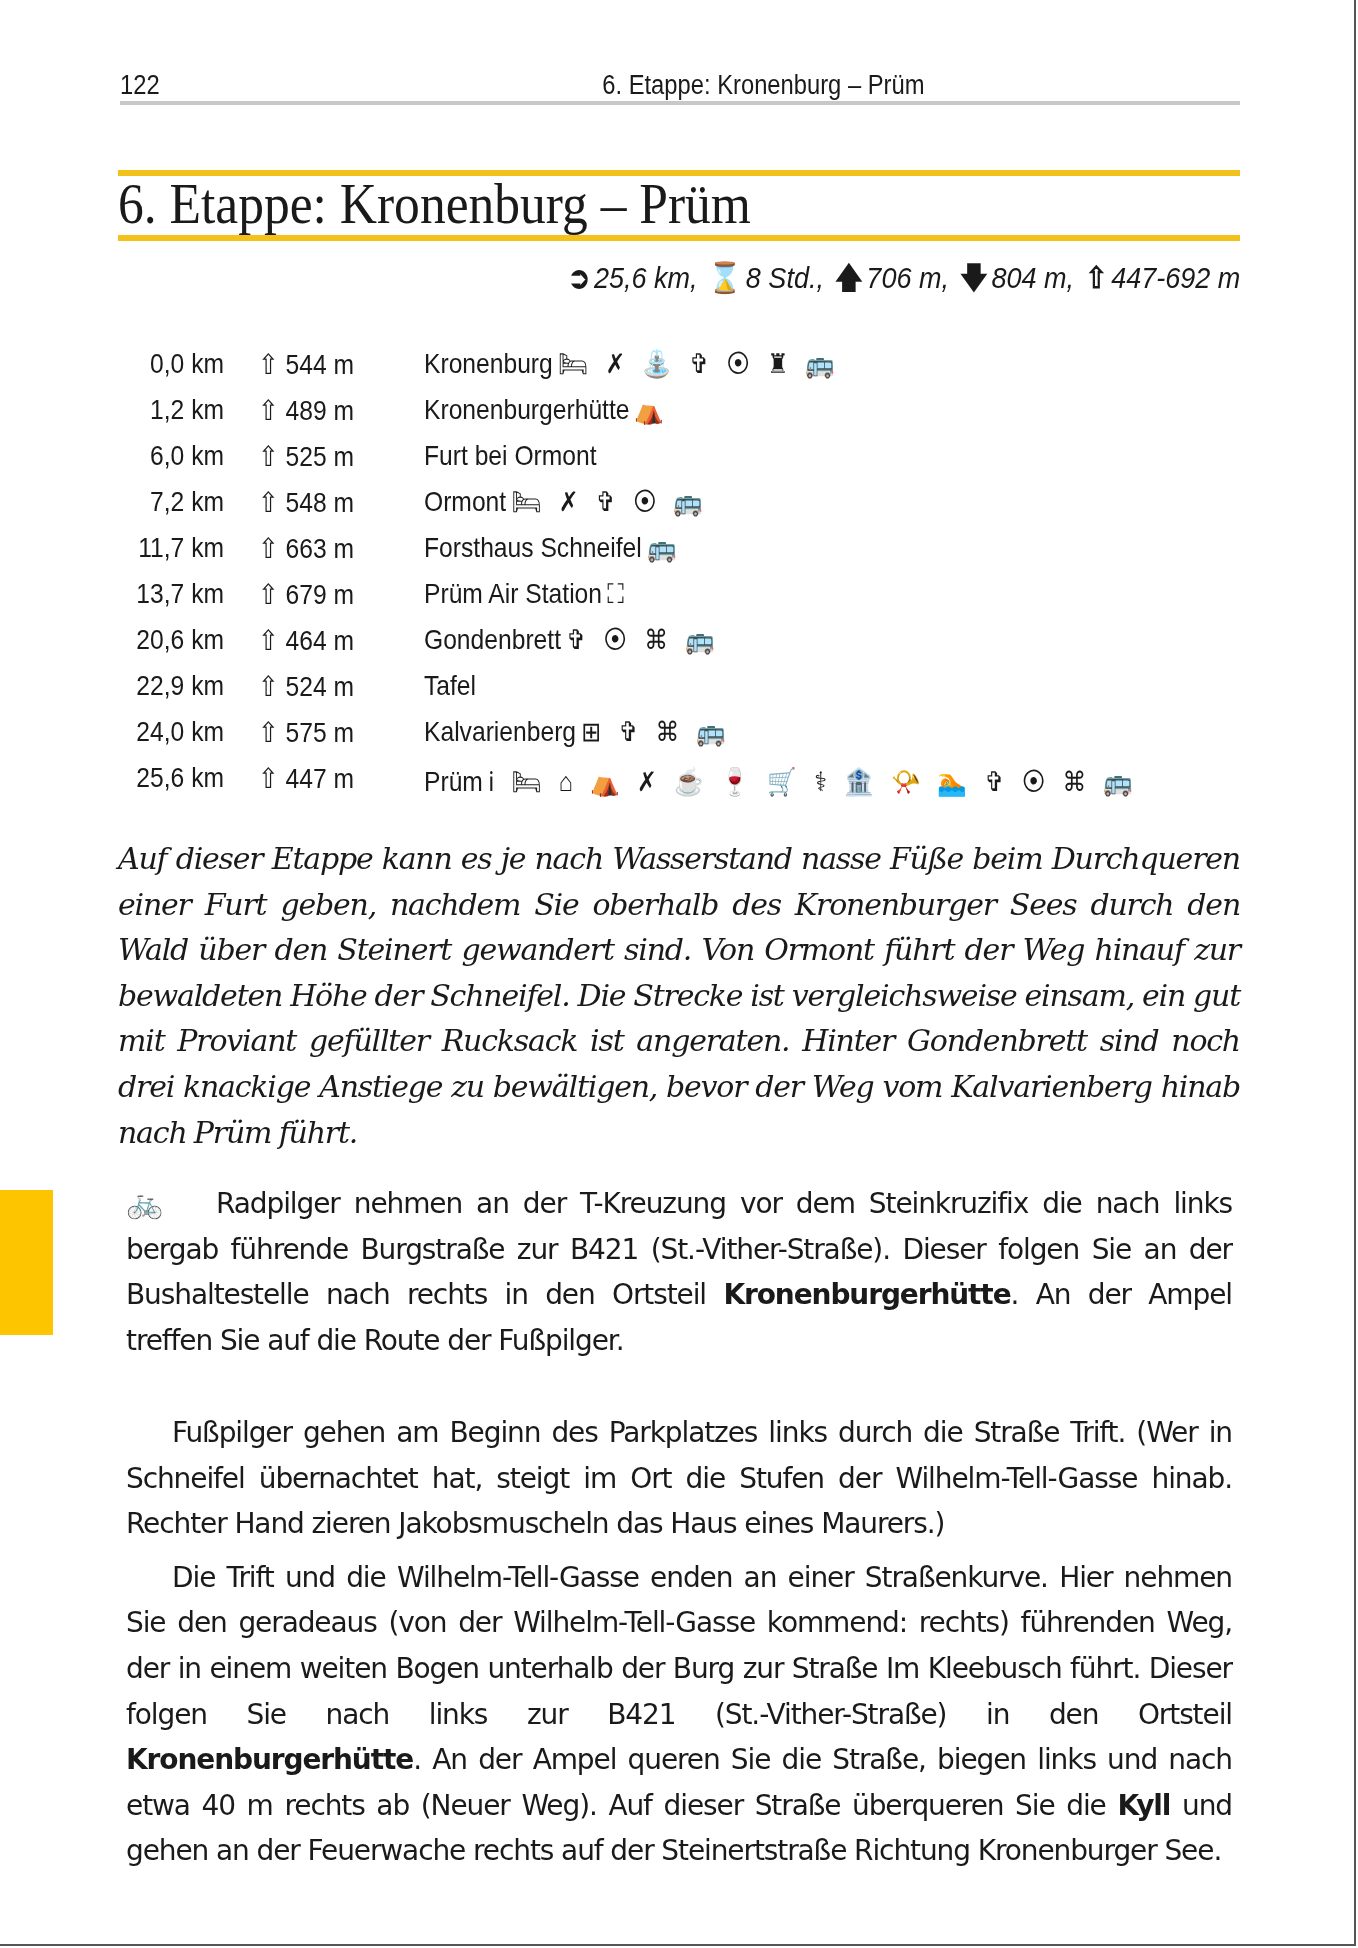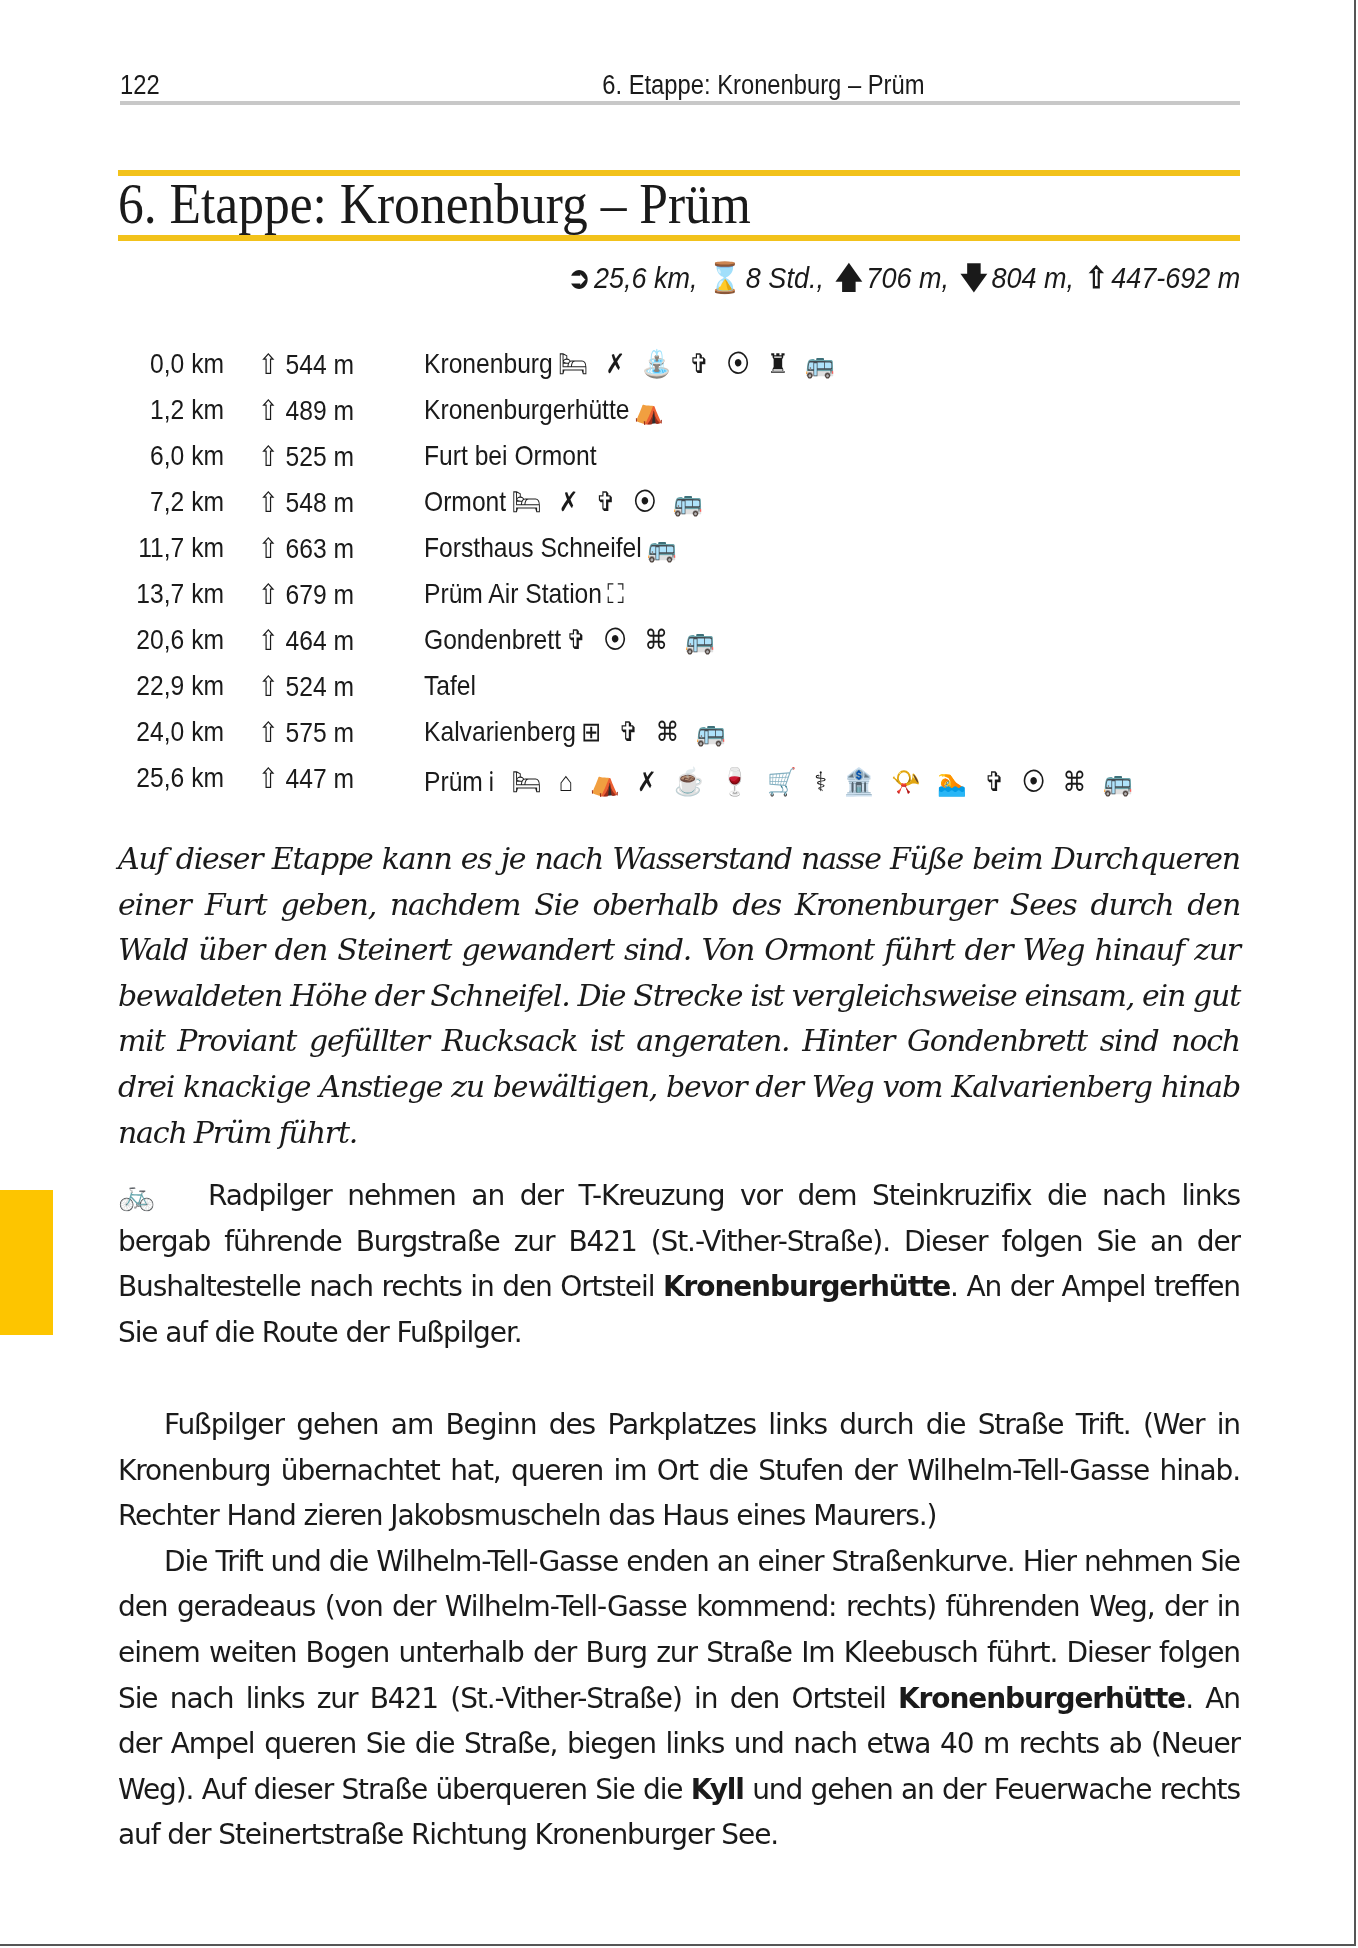--- a/index.html
+++ b/index.html
@@ -17,21 +17,21 @@
   .route-table { position: absolute; left: 118px; top: 348px; font-family: "Liberation Sans", sans-serif; font-size: 28px; }
   .route-row { position: relative; height: 46px; white-space: nowrap; }
   .route-row .km { position: absolute; left: 0; width: 106px; text-align: right; transform: scaleX(0.88); transform-origin: right center; }
   .route-row .alt { position: absolute; left: 140px; transform: scaleX(0.88); transform-origin: left center; }
   .route-row .place { position: absolute; left: 306px; transform: scaleX(0.88); transform-origin: left center; }
   .route-row .icons { margin-left: 6px; letter-spacing: 6px; font-size: 27px; }
   .intro { position: absolute; left: 118px; top: 836px; width: 1122px; font-family: "DejaVu Serif", serif; font-style: italic; font-size: 30px; line-height: 45.6px; text-align: justify; letter-spacing: -1.2px; word-spacing: -1px; }
   .body-text { position: absolute; left: 118px; width: 1122px; font-family: "DejaVu Sans", sans-serif; font-size: 28px; line-height: 45.6px; text-align: justify; letter-spacing: -1.1px; }
   .bike-para { top: 1172px; }
   .foot-para { top: 1402px; }
-  .body-text p { margin: 0; }
+  .body-text p { margin: 8px; }
   .indent { text-indent: 46px; }
   .bike-icon { display: inline-block; width: 60px; font-size: 30px; margin-right: 30px; }
   .body-text b { font-weight: bold; }
   .yellow-tab { position: absolute; left: 0; top: 1190px; width: 53px; height: 145px; background: #fdc500; }
 </style>
 </head>
 <body>
 
 <div class="page-border"></div>
 
@@ -108,15 +108,15 @@
 
 <p class="intro" style="margin:0;">Auf dieser Etappe kann es je nach Wasserstand nasse Füße beim Durchqueren einer Furt geben, nachdem Sie oberhalb des Kronenburger Sees durch den Wald über den Steinert gewandert sind. Von Ormont führt der Weg hinauf zur bewaldeten Höhe der Schneifel. Die Strecke ist vergleichsweise einsam, ein gut mit Proviant gefüllter Rucksack ist angeraten. Hinter Gondenbrett sind noch drei knackige Anstiege zu bewältigen, bevor der Weg vom Kalvarienberg hinab nach Prüm führt.</p>
 
 <div class="yellow-tab"></div>
 
 <div class="body-text bike-para">
   <p><span class="bike-icon">🚲</span><span>Radpilger nehmen an der T-Kreuzung vor dem Steinkruzifix die nach links bergab führende Burgstraße zur B421 (St.-Vither-Straße). Dieser folgen Sie an der Bushaltestelle nach rechts in den Ortsteil </span><b>Kronenburgerhütte</b><span>. An der Ampel treffen Sie auf die Route der Fußpilger.</span></p>
 </div>
 
 <div class="body-text foot-para">
-  <p class="indent">Fußpilger gehen am Beginn des Parkplatzes links durch die Straße Trift. (Wer in Kronenburg übernachtet hat, queren im Ort die Stufen der Wilhelm-Tell-Gasse hinab. Rechter Hand zieren Jakobsmuscheln das Haus eines Maurers.)</p>
+  <p class="indent">Fußpilger gehen am Beginn des Parkplatzes links durch die Straße Trift. (Wer in Schneifel übernachtet hat, steigt im Ort die Stufen der Wilhelm-Tell-Gasse hinab. Rechter Hand zieren Jakobsmuscheln das Haus eines Maurers.)</p>
   <p class="indent"><span>Die Trift und die Wilhelm-Tell-Gasse enden an einer Straßenkurve. Hier nehmen Sie den geradeaus (von der Wilhelm-Tell-Gasse kommend: rechts) führenden Weg, der in einem weiten Bogen unterhalb der Burg zur Straße Im Kleebusch führt. Dieser folgen Sie nach links zur B421 (St.-Vither-Straße) in den Ortsteil </span><b>Kronenburgerhütte</b><span>. An der Ampel queren Sie die Straße, biegen links und nach etwa 40 m rechts ab (Neuer Weg). Auf dieser Straße überqueren Sie die </span><b>Kyll</b><span> und gehen an der Feuerwache rechts auf der Steinertstraße Richtung Kronenburger See.</span></p>
 </div>
 
 </body></html>

